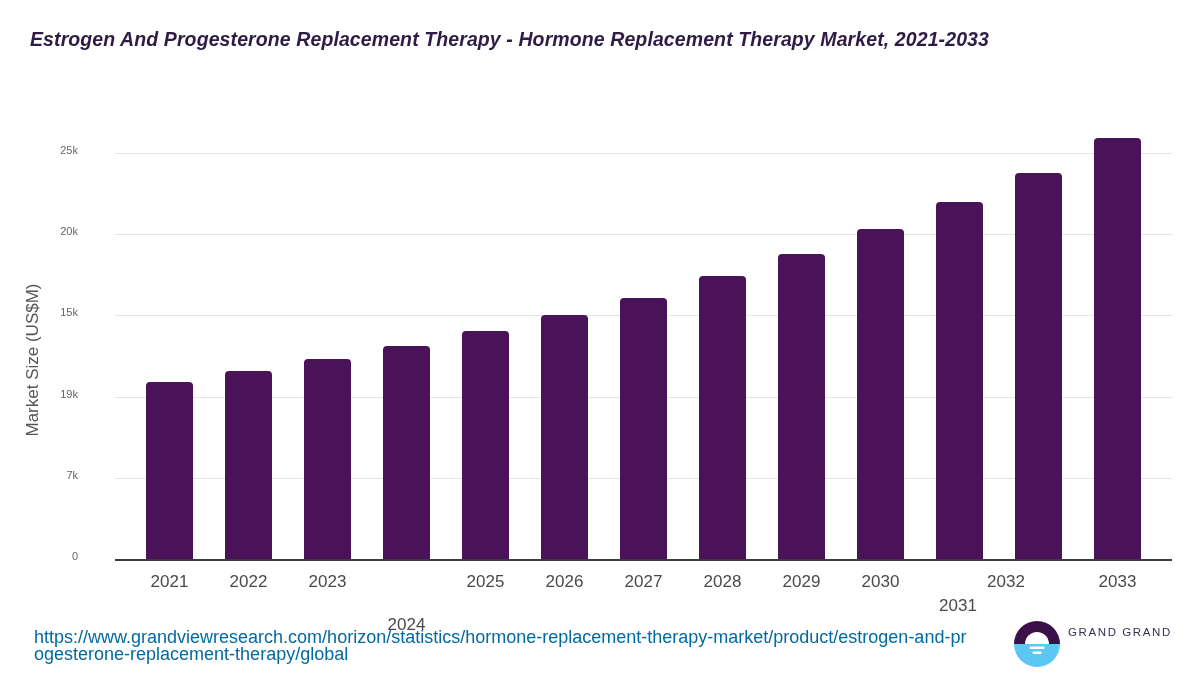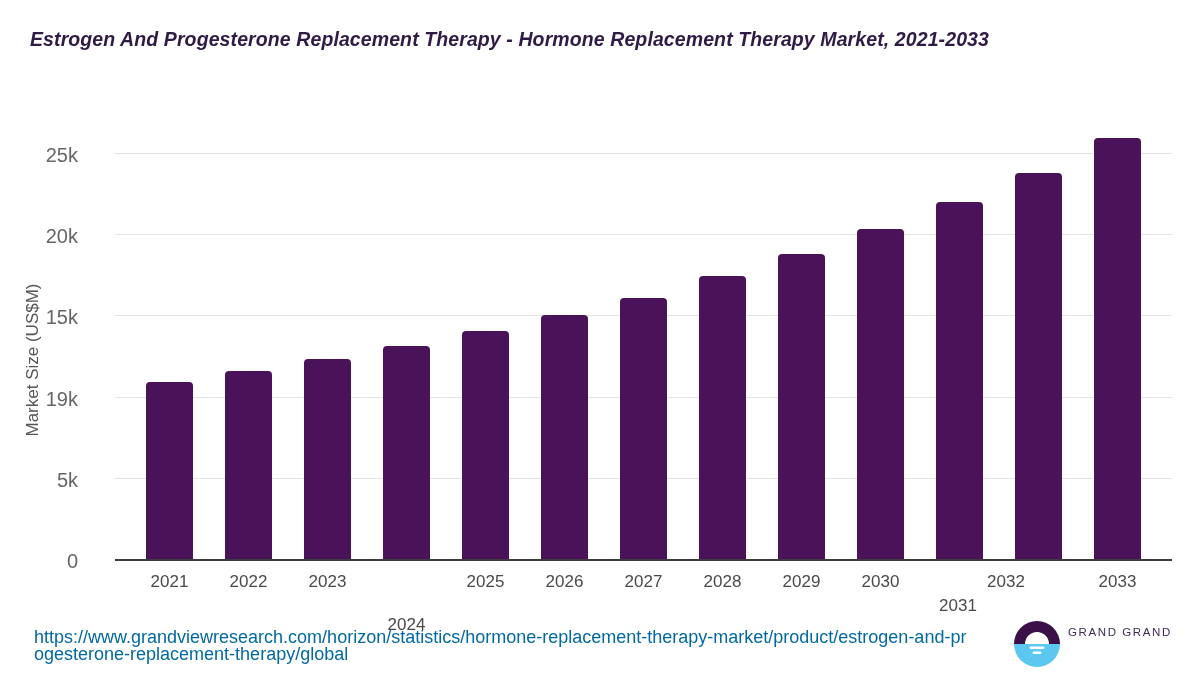--- a/index.html
+++ b/index.html
@@ -80,21 +80,21 @@
     width: 1057px;
     height: 2px;
     background: #3c3c3c;
   }
 
   .y-tick-label {
     position: absolute;
     right: 1094px;          
     width: 70px;
     text-align: right;
-    font-size: 20px;
+    font-size: 11px;
     color: #666666;
     transform: translateY(-9px);
     white-space: nowrap;
   }
 
   .bar {
     position: absolute;
     bottom: 0;
     width: 47px;
     background: #4a1359;
@@ -179,21 +179,21 @@
     <div id="plot">
       <div id="gridlines">
           <div class="gridline" style="top: 337.8px;"></div>
           <div class="gridline" style="top: 256.6px;"></div>
           <div class="gridline" style="top: 175.4px;"></div>
           <div class="gridline" style="top: 94.2px;"></div>
           <div class="gridline" style="top: 13px;"></div>
         </div>
       <div id="y-ticks">
           <div class="y-tick-label" style="top: 419px;">0</div>
-          <div class="y-tick-label" style="top: 337.8px;">5k</div>
+          <div class="y-tick-label" style="top: 337.8px;">7k</div>
           <div class="y-tick-label" style="top: 256.6px;">19k</div>
           <div class="y-tick-label" style="top: 175.4px;">15k</div>
           <div class="y-tick-label" style="top: 94.2px;">20k</div>
           <div class="y-tick-label" style="top: 13px;">25k</div>
         </div>
       <div id="bars">
           <div class="bar" title="2021: 10900" style="left: 31px; bottom: 0px; height: 177.016px; background: rgb(74, 19, 89);"></div>
           <div class="bar" title="2022: 11600" style="left: 110px; bottom: 0px; height: 188.384px; background: rgb(74, 19, 89);"></div>
           <div class="bar" title="2023: 12300" style="left: 189px; bottom: 0px; height: 199.752px; background: rgb(74, 19, 89);"></div>
           <div class="bar" title="2024: 13100" style="left: 268px; bottom: 0px; height: 212.744px; background: rgb(74, 19, 89);"></div>

